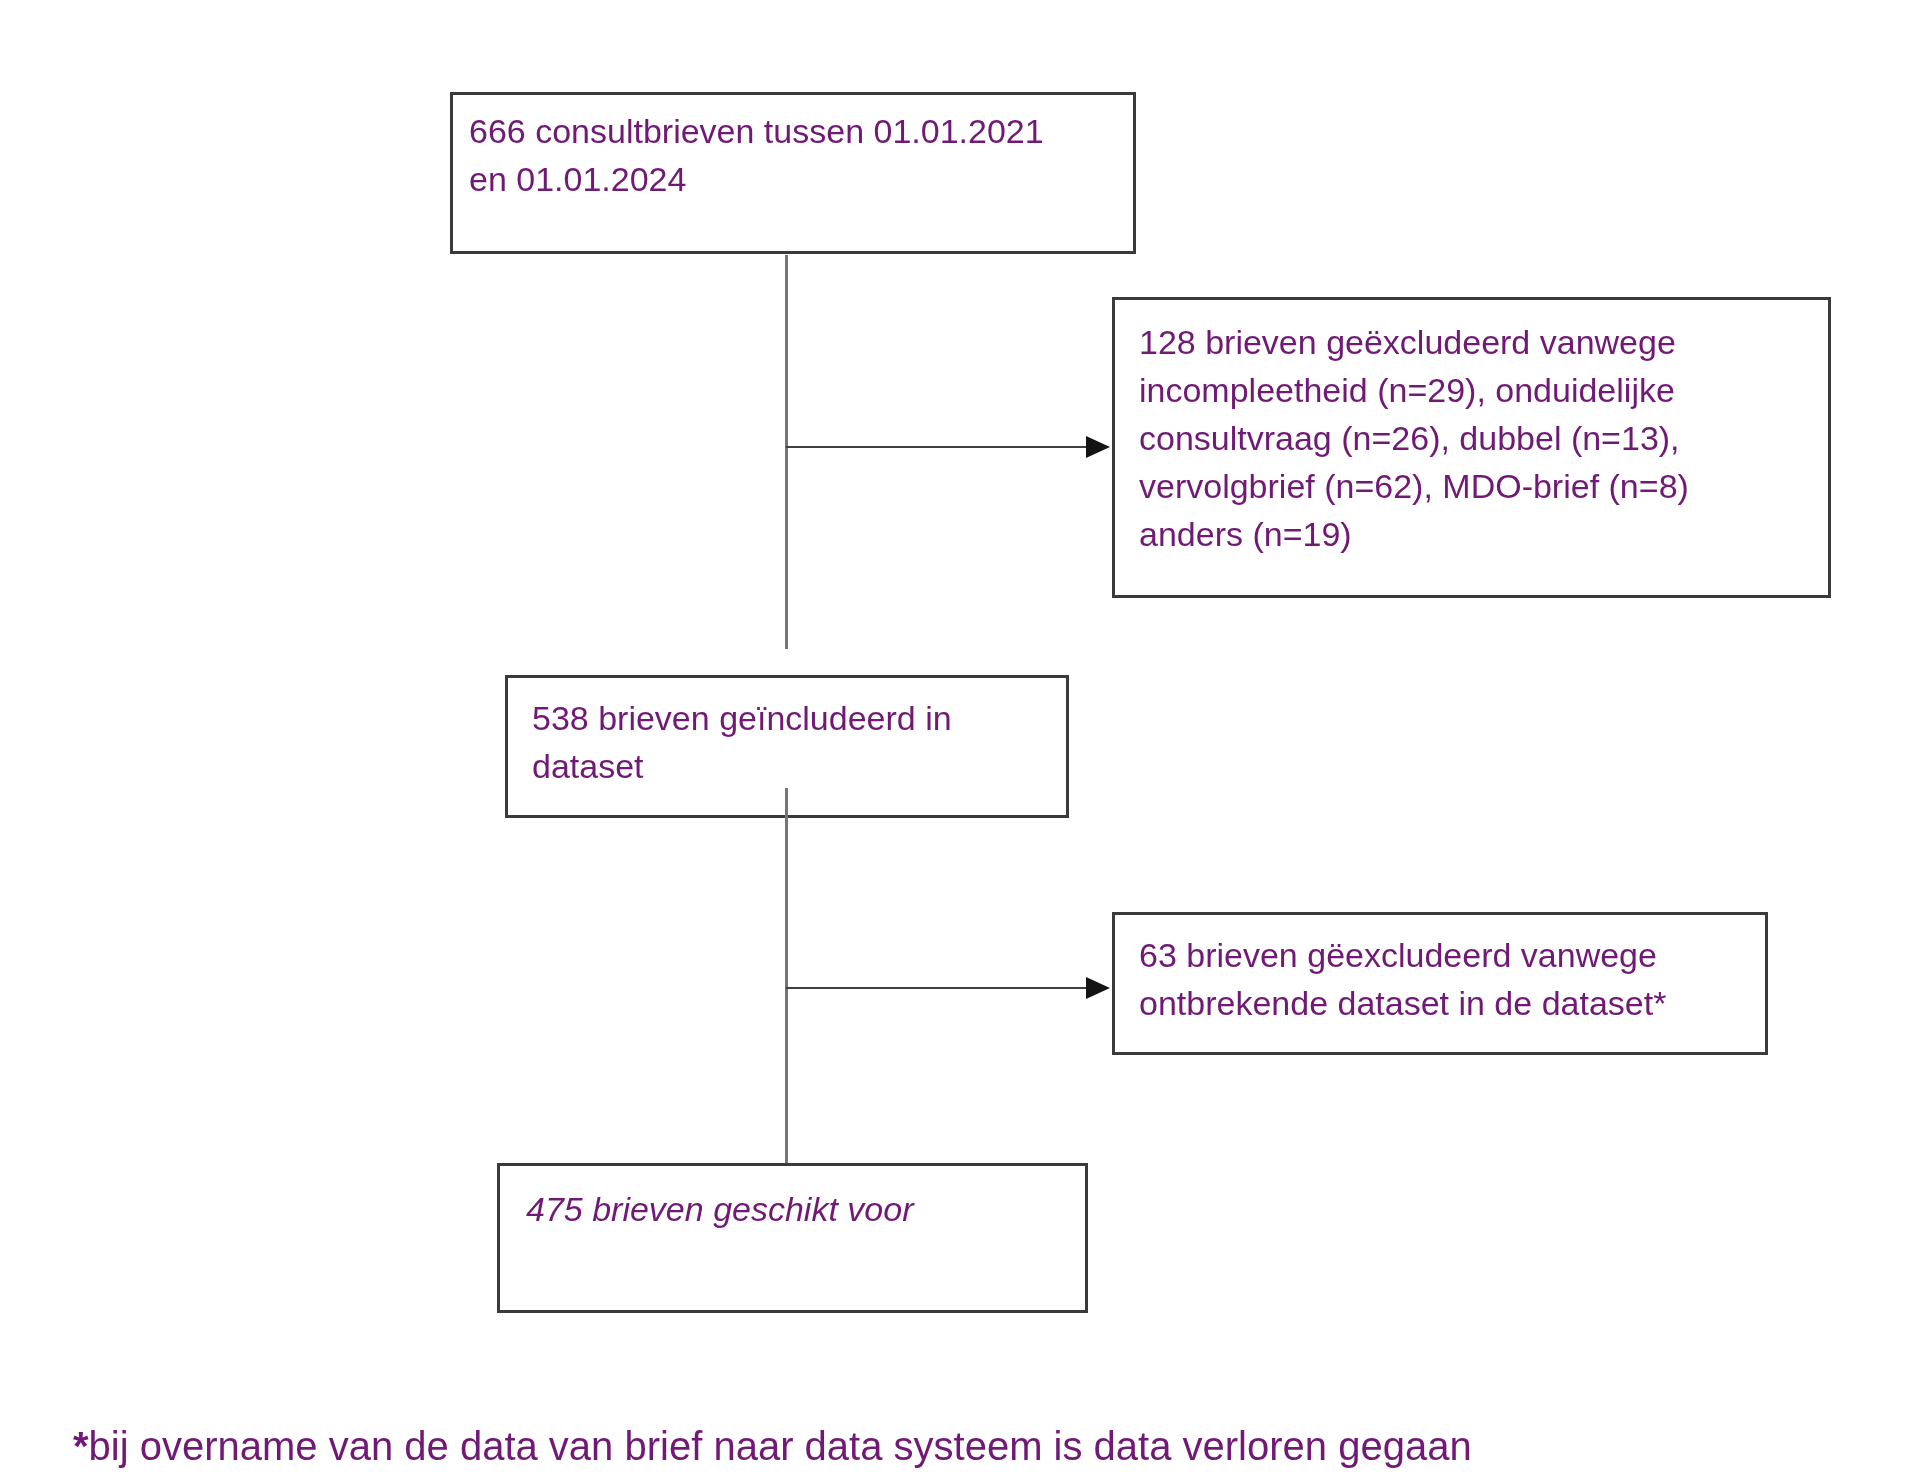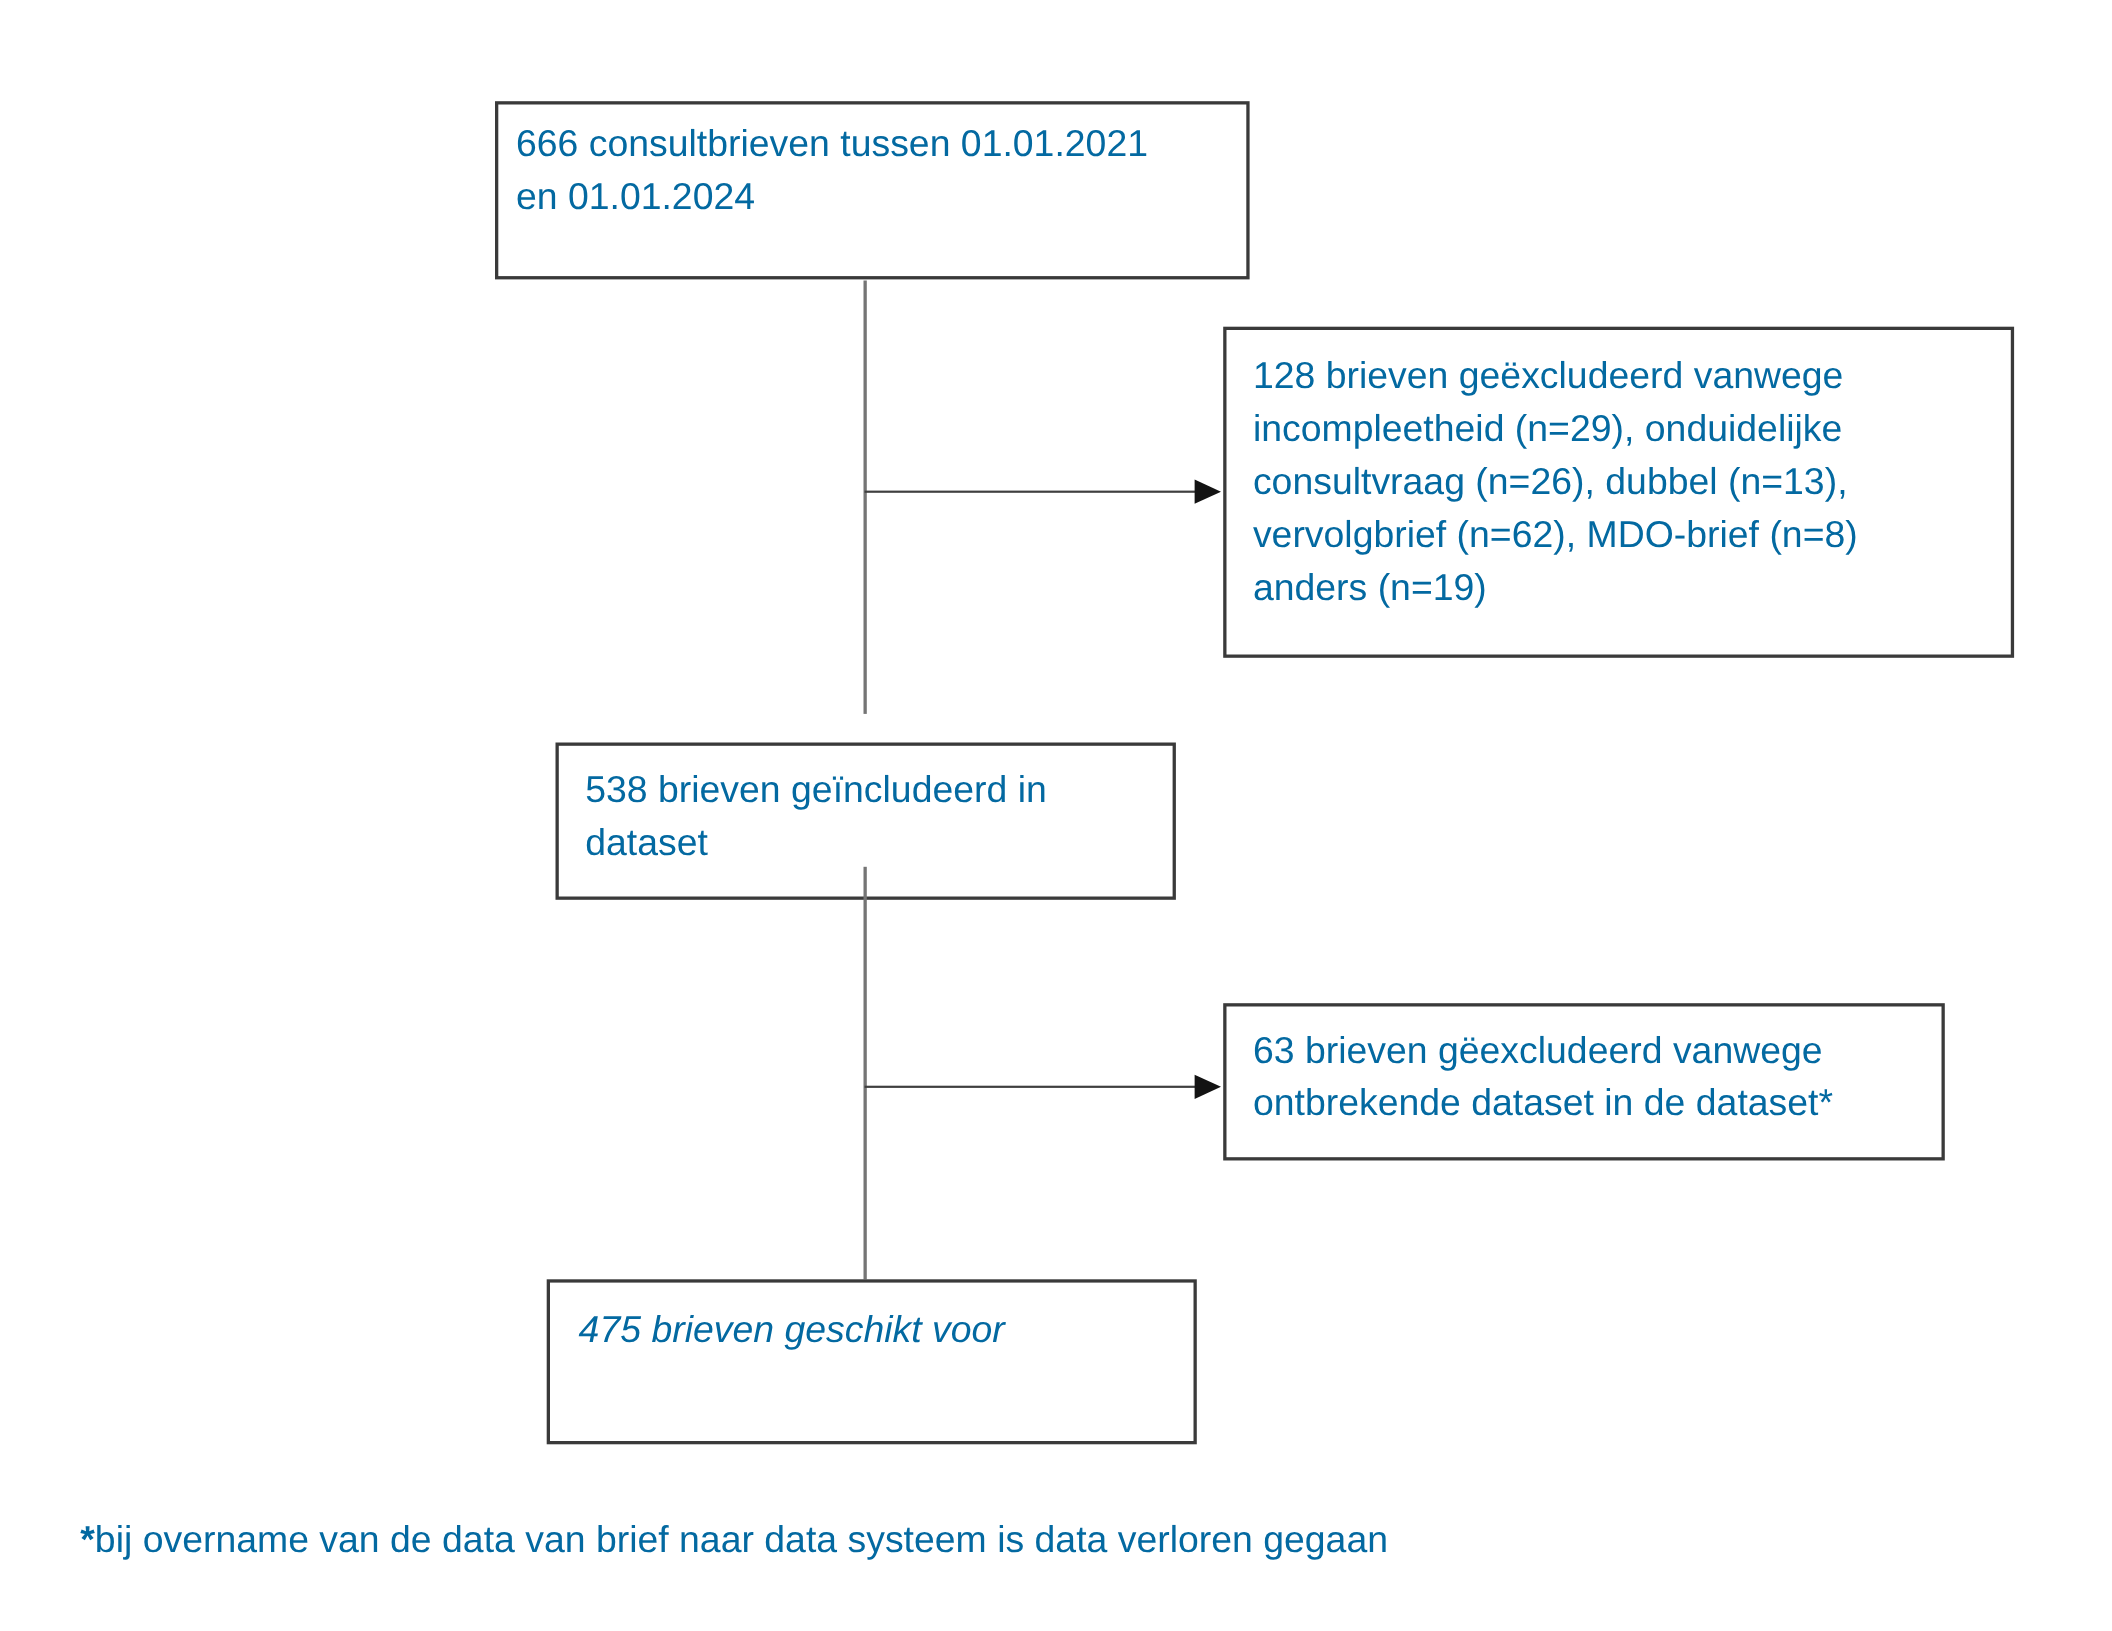--- a/index.html
+++ b/index.html
@@ -6,21 +6,21 @@
     margin: 0;
     padding: 0;
     background: #ffffff;
   }
   .canvas {
     position: relative;
     width: 1920px;
     height: 1483px;
     background: #ffffff;
     font-family: "Liberation Sans", sans-serif;
-    color: #0369a1;
+    color: #701a75;
     overflow: hidden;
   }
   .flow-box {
     position: absolute;
     box-sizing: border-box;
     background: #ffffff;
     border: 3px solid #3a3a3a;
     font-size: 34px;
     line-height: 48px;
   }
@@ -56,22 +56,22 @@
     border-top: 11px solid transparent;
     border-bottom: 11px solid transparent;
     border-left: 24px solid #131313;
   }
   #arrow-head-1 { left: 1086px; top: 436px; }
   #arrow-head-2 { left: 1086px; top: 977px; }
 
   .footnote {
     position: absolute;
     left: 73px;
-    top: 1376px;
-    font-size: 34px;
+    top: 1422px;
+    font-size: 40px;
     line-height: 48px;
     white-space: nowrap;
   }
   .footnote .marker {
     font-weight: 700;
   }
 </style>
 </head>
 <body>
 

